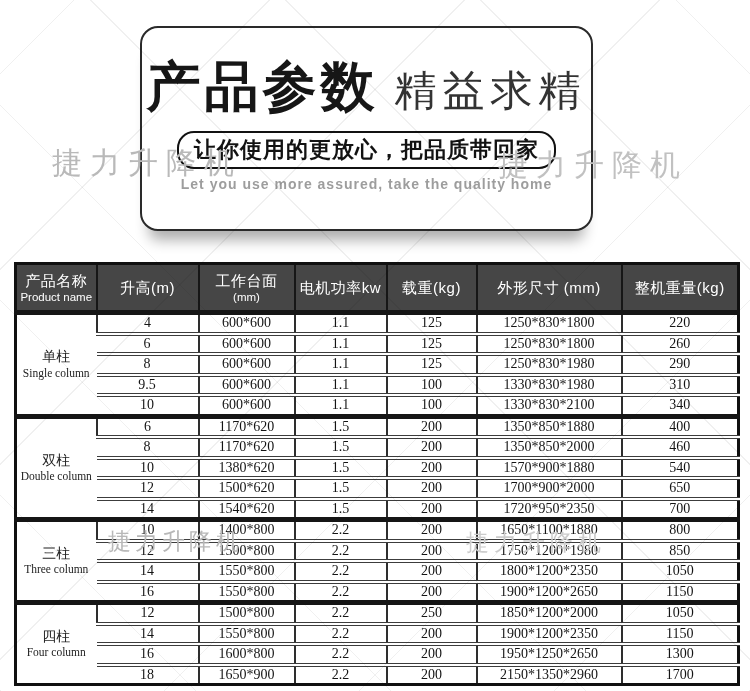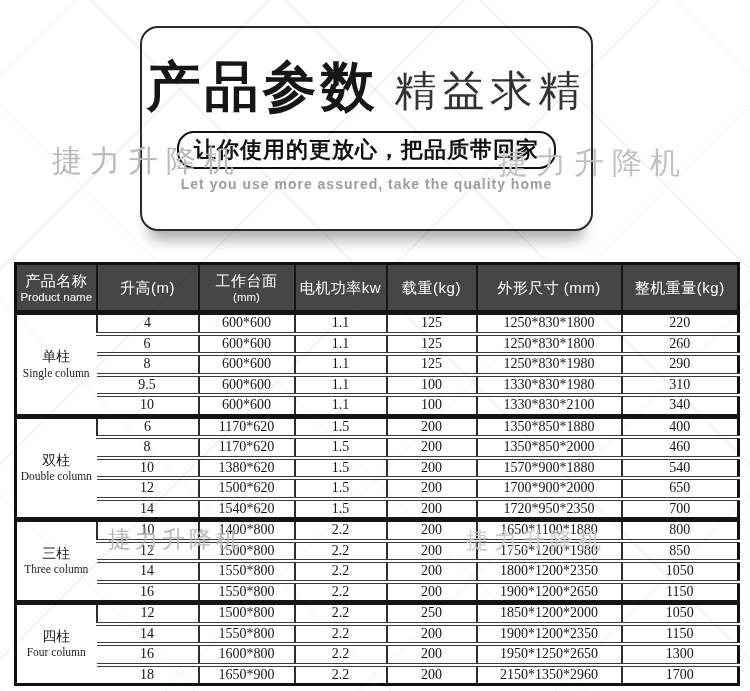--- a/index.html
+++ b/index.html
@@ -42,21 +42,21 @@
     background:#fff;white-space:nowrap;
   }
   .slogan-en{
     margin-top:7px;font-size:14px;font-weight:bold;color:#9d9d9d;letter-spacing:1px;
     white-space:nowrap;
   }
 
   
   .wm{
     position:absolute;z-index:7;pointer-events:none;white-space:nowrap;
-    font-family:Liberation Mono, monospace;line-height:1;
+    font-family:Liberation Sans, sans-serif;line-height:1;
   }
   .wm1{left:52px;top:148px;font-size:30px;letter-spacing:8px;color:#b9b9b9;}
   .wm2{left:498px;top:150px;font-size:30px;letter-spacing:8px;color:#c1c1c1;}
   .wm3{left:108px;top:530px;font-size:23px;letter-spacing:4px;color:#b8b8b8;}
   .wm4{left:466px;top:531px;font-size:23px;letter-spacing:5px;color:#cccccc;}
 
   
   table.spec{
     position:absolute;left:14px;top:262px;width:723px;z-index:3;
     border-collapse:collapse;table-layout:fixed;

